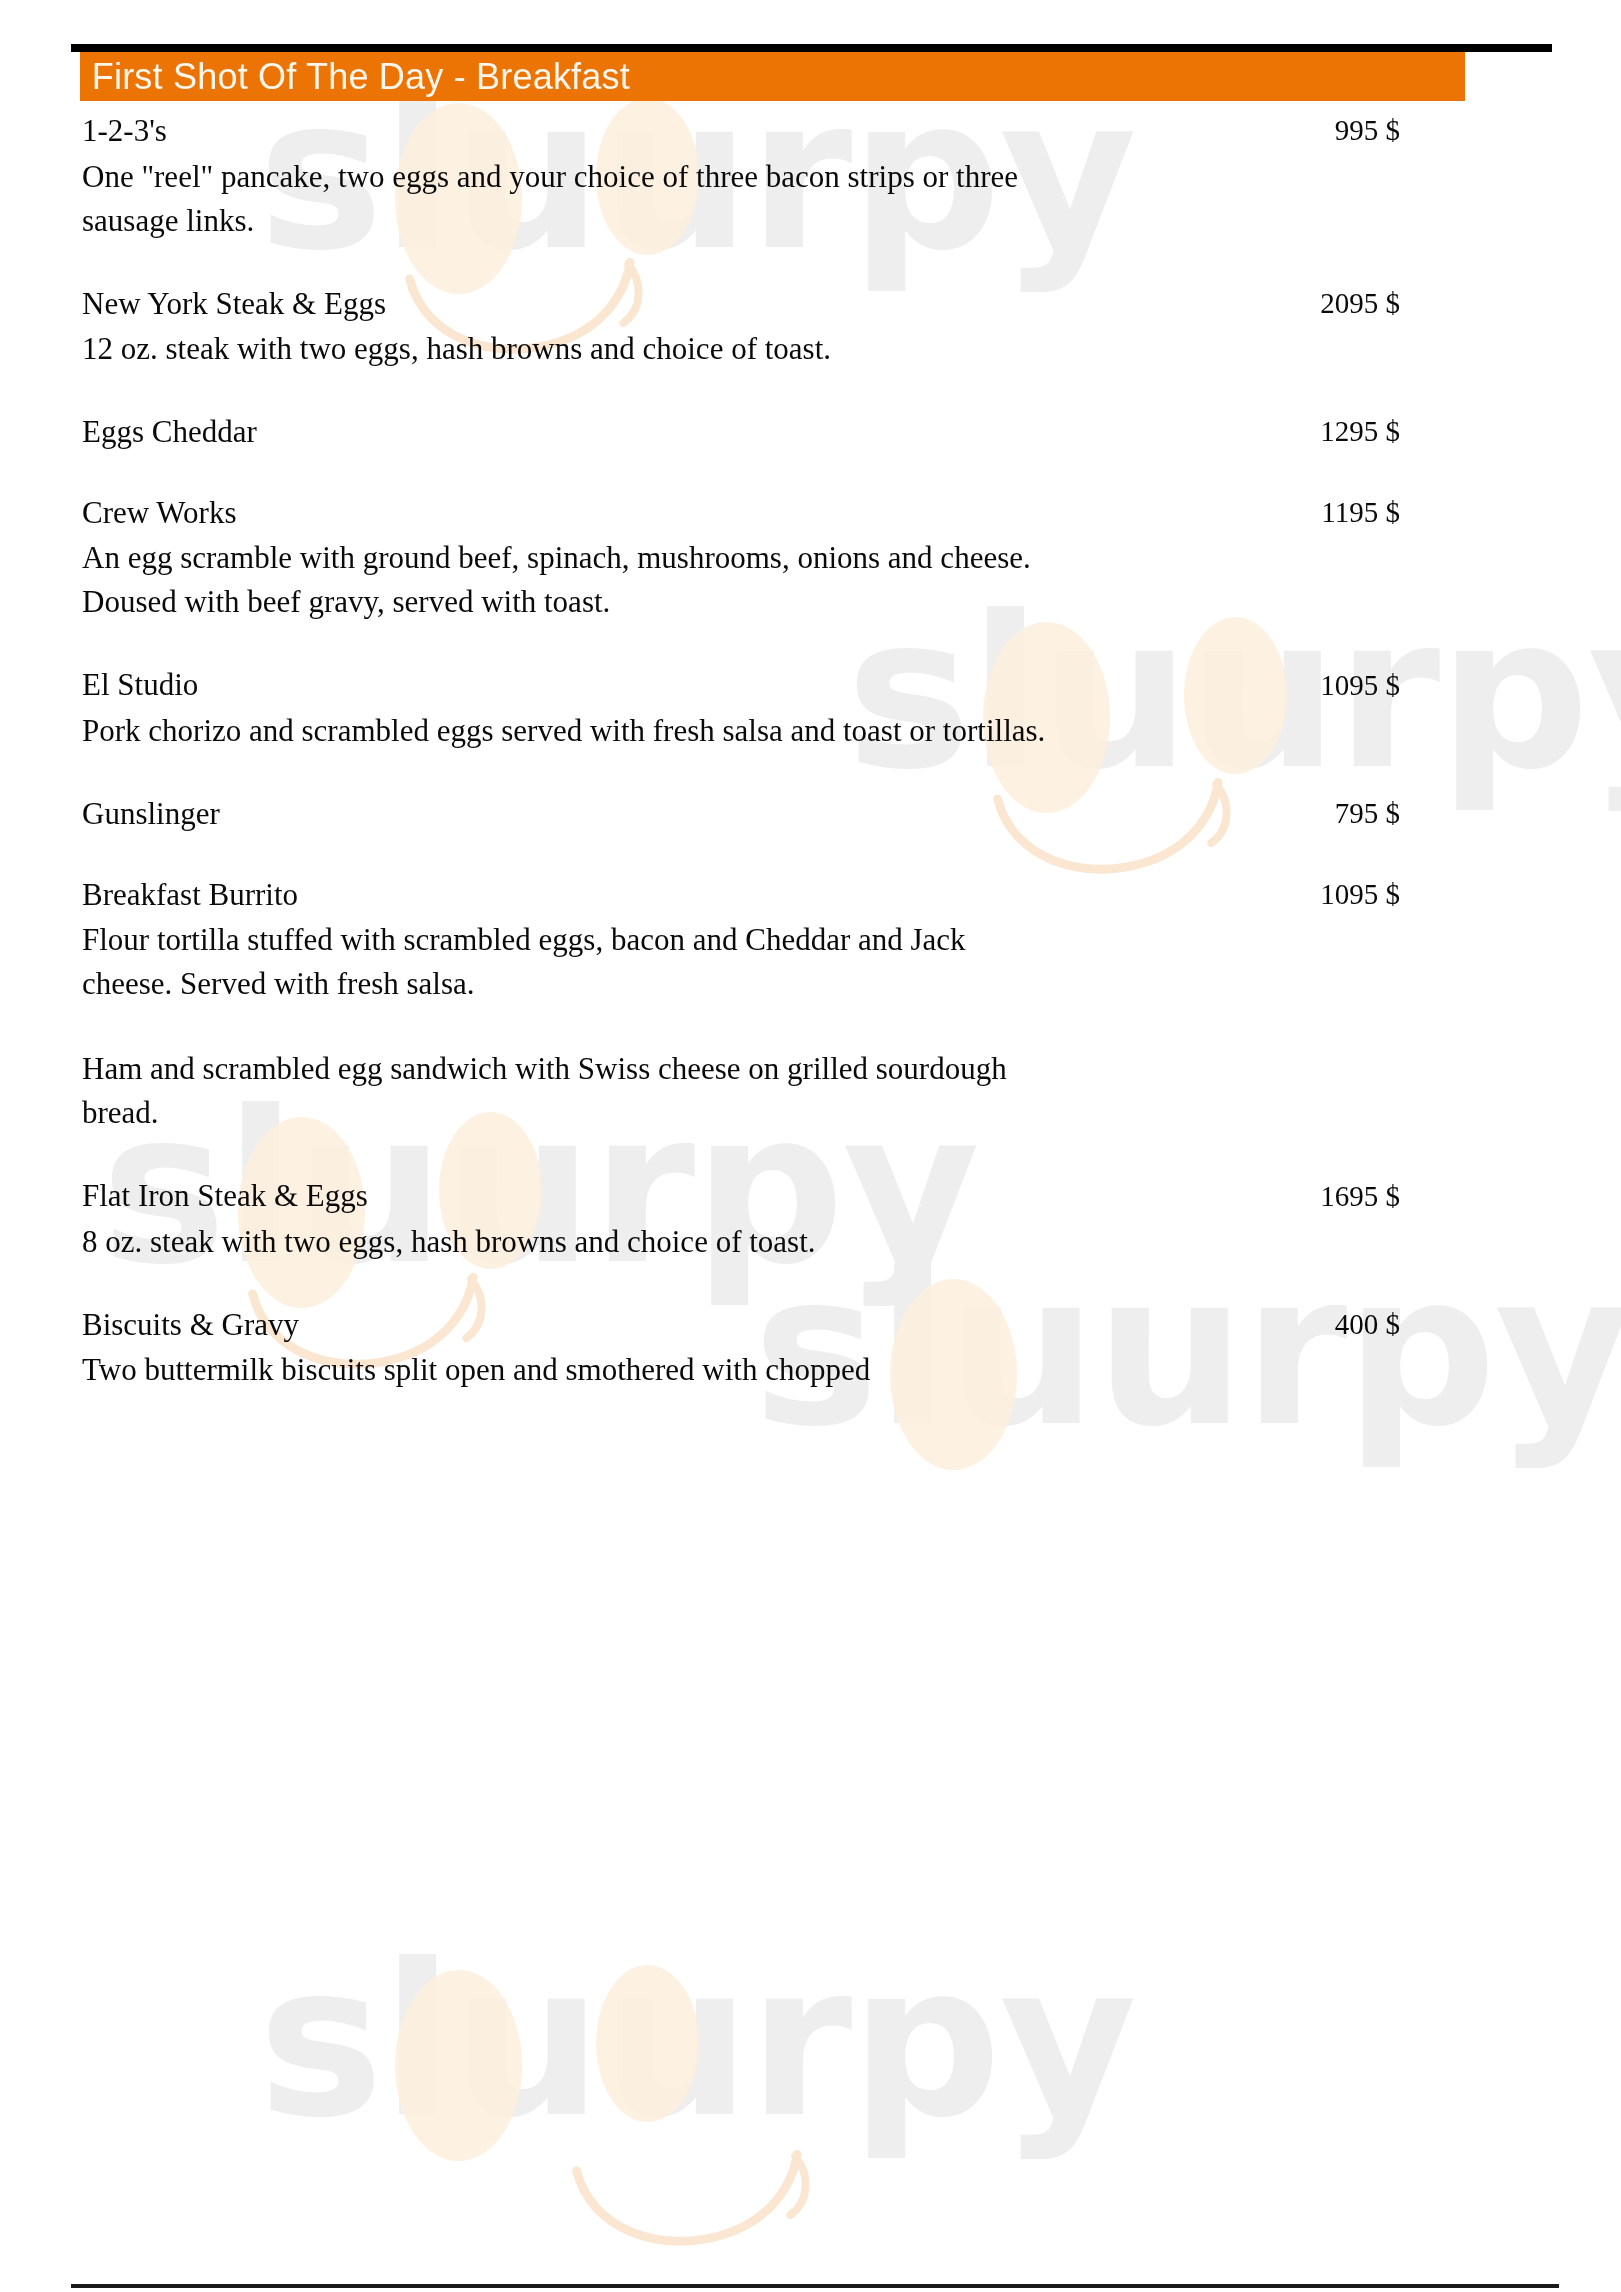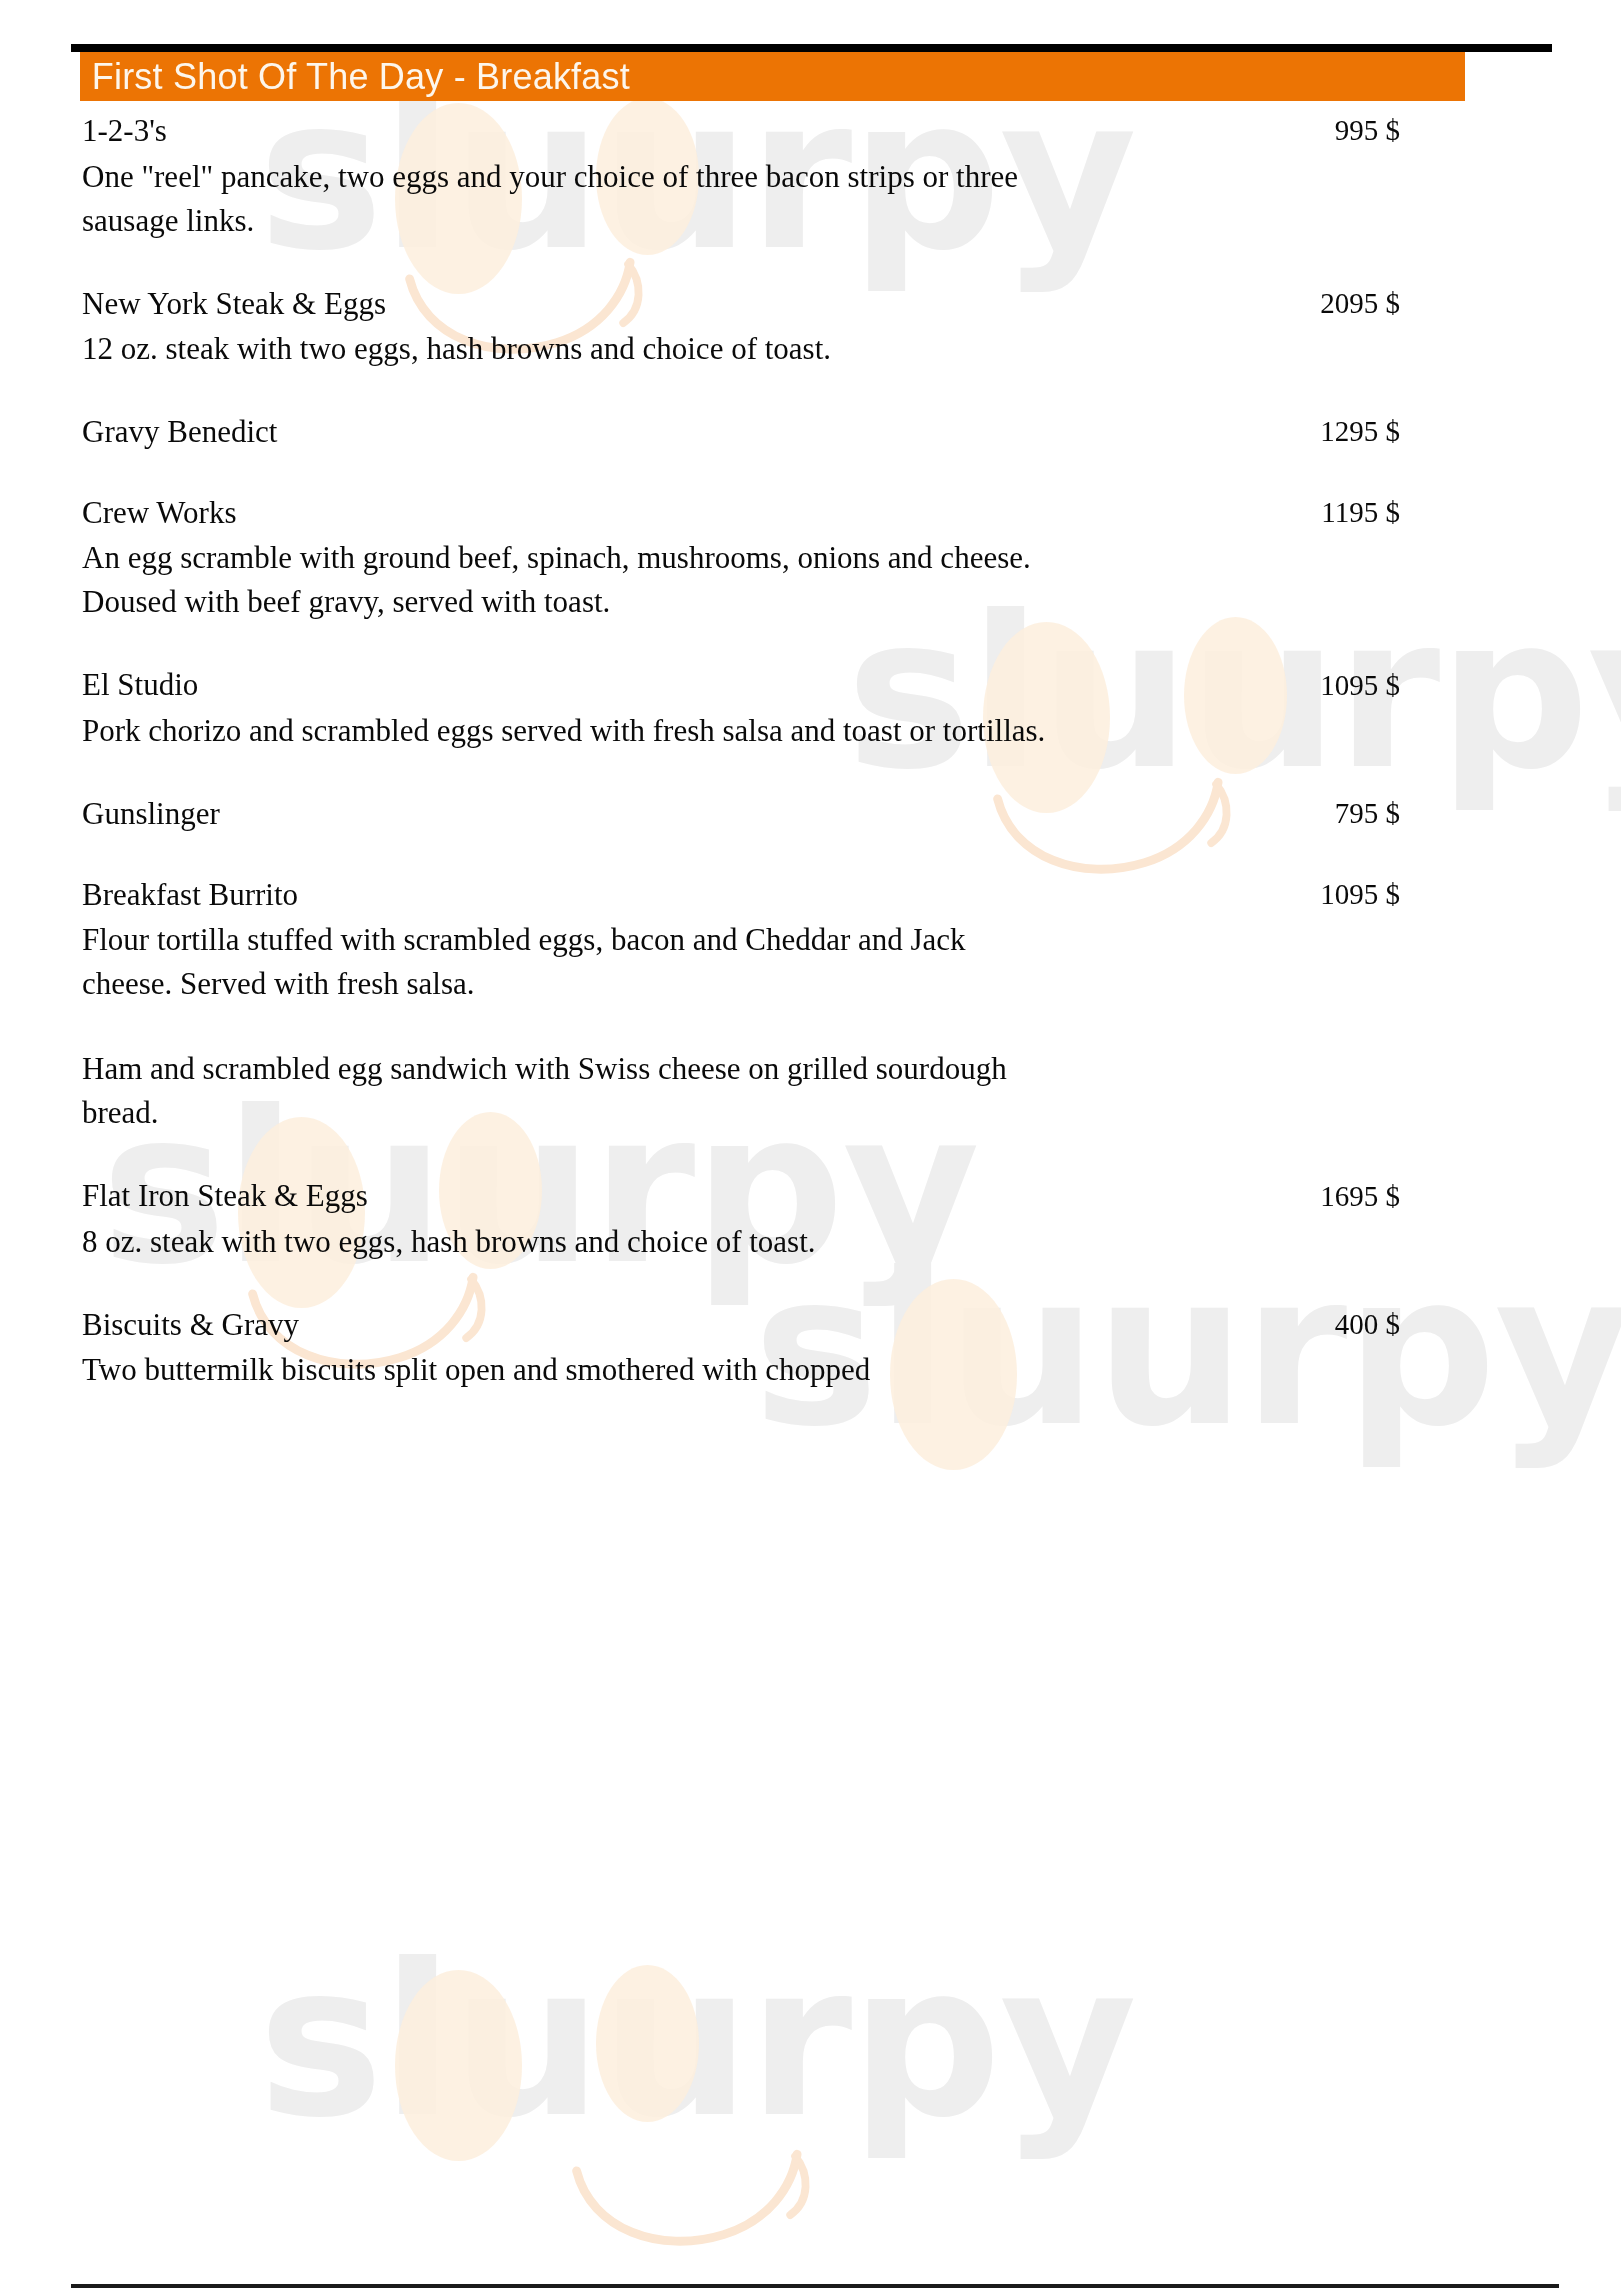--- a/index.html
+++ b/index.html
@@ -194,21 +194,21 @@
       </div>
       <div class="menu-item">
         <div class="item-head">
           <div class="item-name">New York Steak &amp; Eggs</div>
           <div class="item-price">2095 $</div>
         </div>
         <div class="item-desc">12 oz. steak with two eggs, hash browns and choice of toast.</div>
       </div>
       <div class="menu-item">
         <div class="item-head">
-          <div class="item-name">Gravy Benedict</div>
+          <div class="item-name">Eggs Cheddar</div>
           <div class="item-price">1295 $</div>
         </div>
       </div>
       <div class="menu-item">
         <div class="item-head">
           <div class="item-name">Crew Works</div>
           <div class="item-price">1195 $</div>
         </div>
         <div class="item-desc">An egg scramble with ground beef, spinach, mushrooms, onions and cheese. Doused with beef gravy, served with toast.</div>
       </div>

